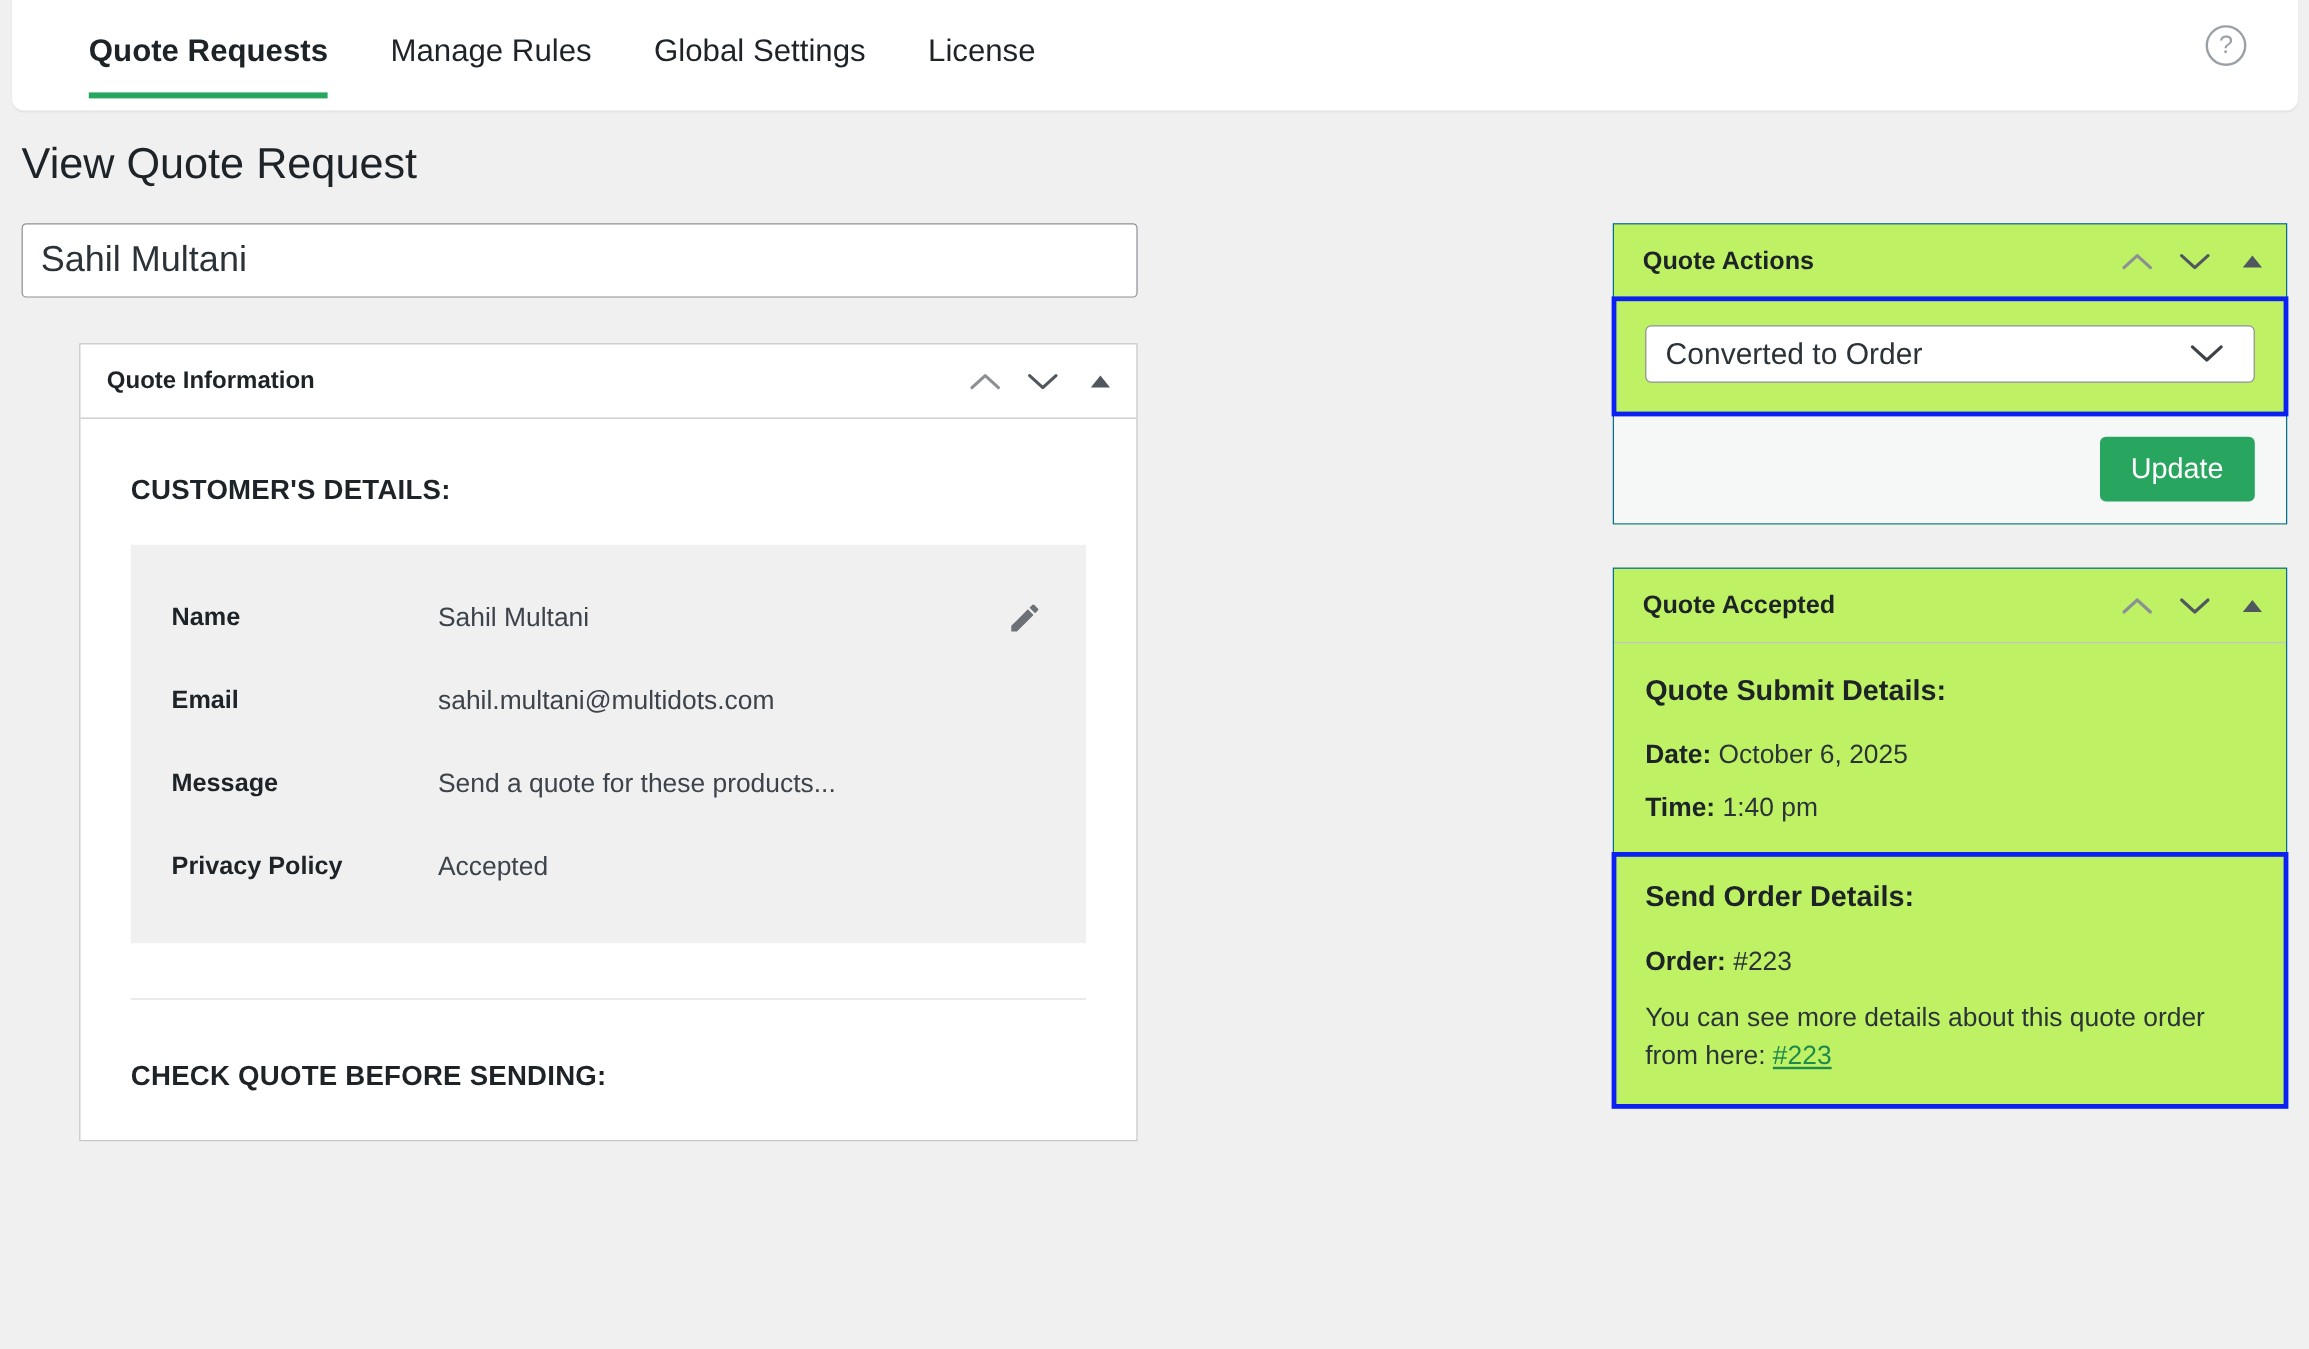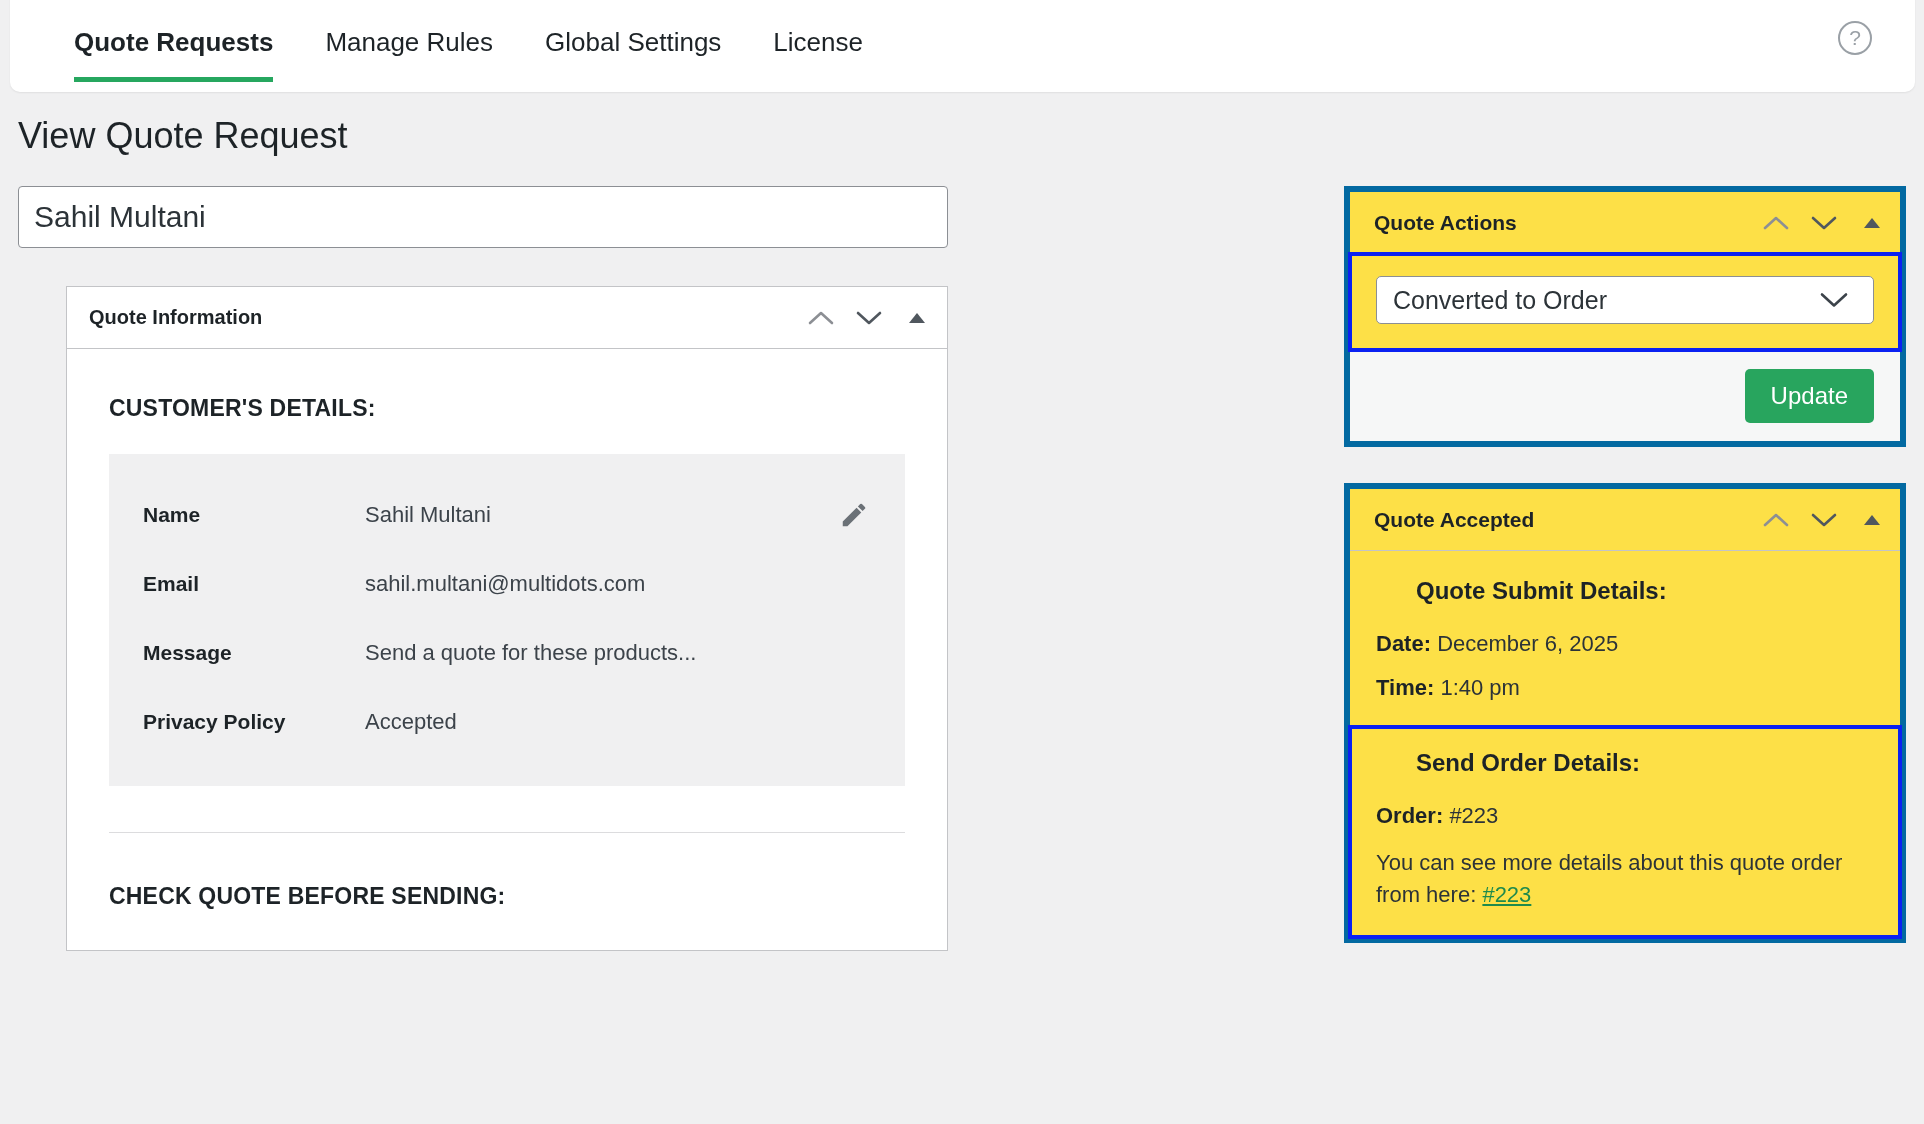--- a/index.html
+++ b/index.html
@@ -164,22 +164,22 @@
   }
 
   
   .right-col {
     position: absolute;
     left: 1344px;
     top: 186px;
     width: 562px;
   }
   .side-panel {
-    background: #fde047;
-    border: 6px solid #0369a1;
+    background: #bef264;
+    border: 1px solid #0369a1;
   }
   .side-panel + .side-panel { margin-top: 36px; }
   .side-header {
     height: 62px;
     display: flex;
     align-items: center;
     border-bottom: 1px solid #c3c4c7;
     padding: 0 14px 0 24px;
   }
   .side-title {
@@ -231,21 +231,20 @@
     padding: 13px 26px;
     cursor: pointer;
   }
 
   .side-body { padding: 26px 26px 8px 26px; }
   .sb-head {
     font-size: 24px;
     font-weight: bold;
     color: #1d2327;
     margin-bottom: 26px;
-    margin-left: 40px;
   }
   .sb-line {
     font-size: 22px;
     color: #2c3338;
     margin-bottom: 18px;
   }
   .sb-line b { font-weight: bold; color: #1d2327; }
   .order-box { padding: 22px 26px 26px 26px; }
   .order-note {
     font-size: 22px;
@@ -407,21 +406,21 @@
               <path d="M9 1 L17 11 L1 11 Z" fill="#50575e"></path>
             </svg>
         </span>
       </div>
     </div>
 
     <div class="side-body">
       <div class="sb-head">Quote Submit Details:</div>
       <div class="sb-line">
         <b>Date:</b>
-        <span>December 6, 2025</span>
+        <span>October 6, 2025</span>
       </div>
       <div class="sb-line">
         <b>Time:</b>
         <span>1:40 pm</span>
       </div>
     </div>
 
     <div class="order-box hl-blue">
       <div class="sb-head">Send Order Details:</div>
       <div class="sb-line">

